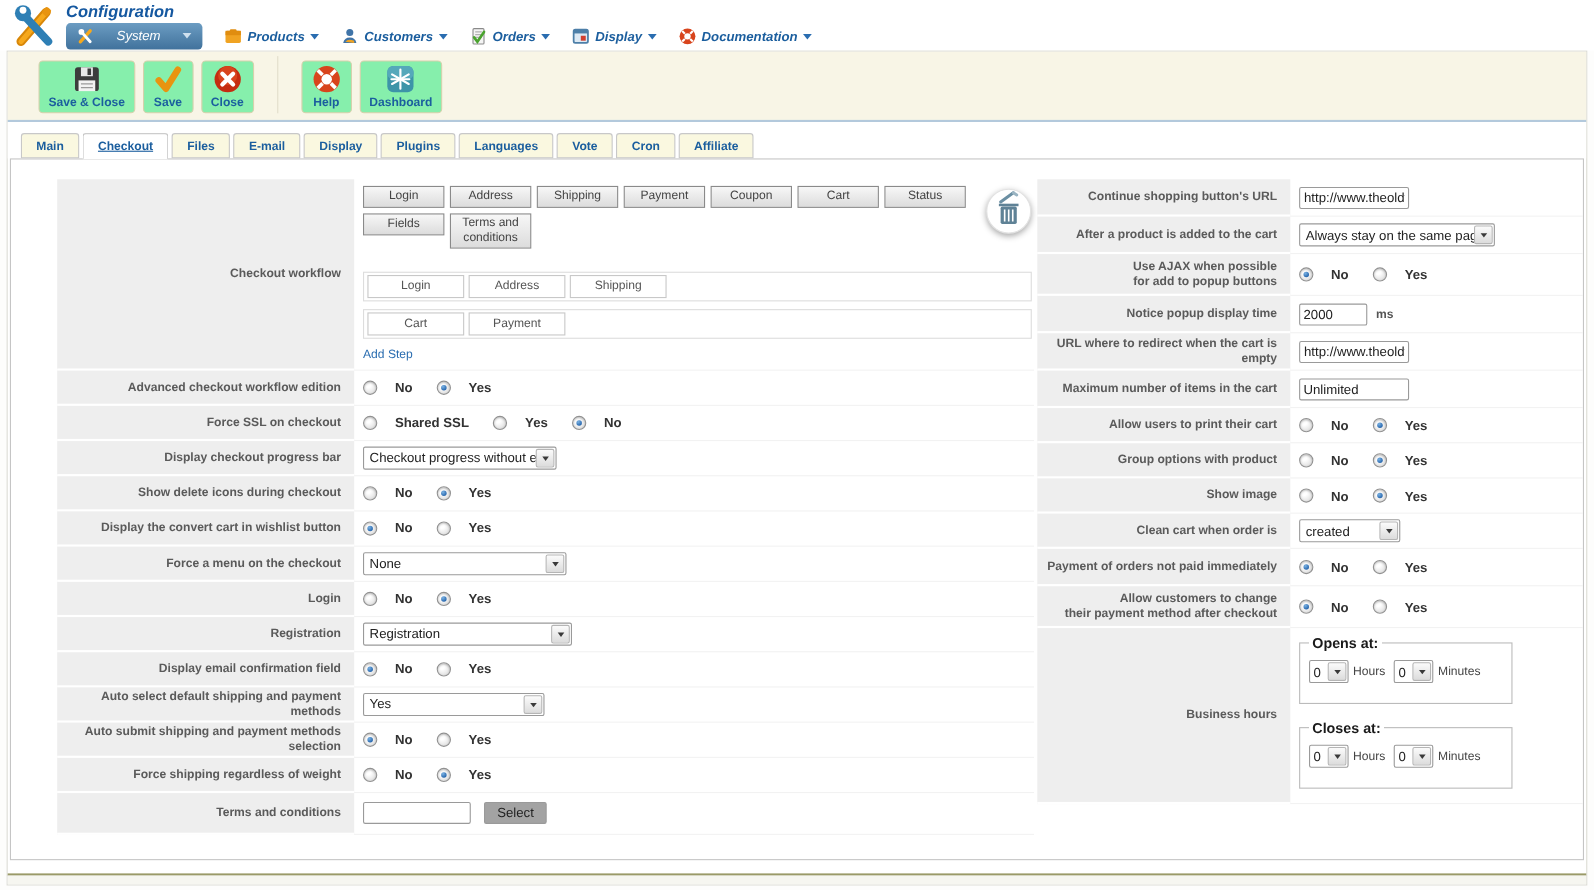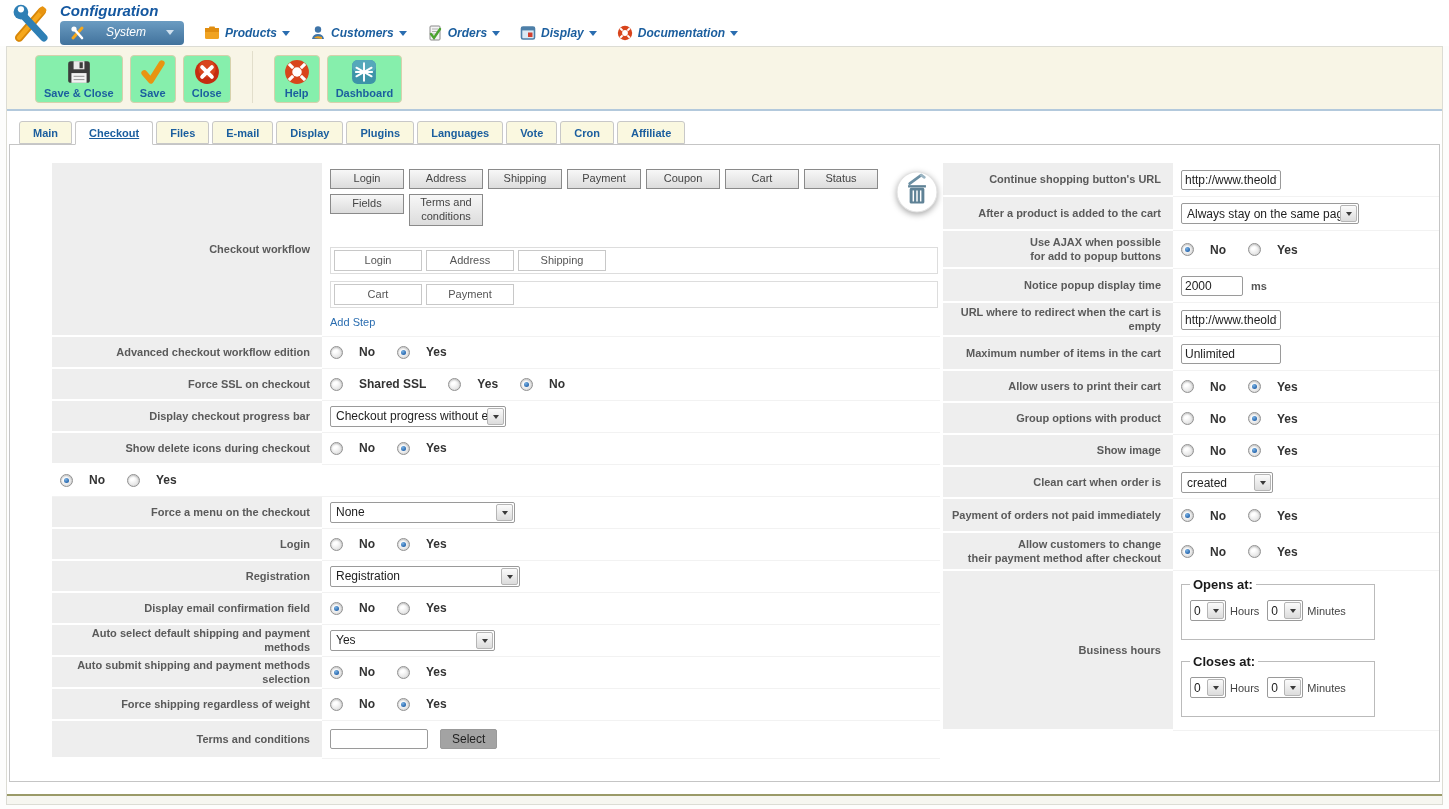--- a/index.html
+++ b/index.html
@@ -319,20 +319,21 @@
           <div class="lbl">Show delete icons during checkout</div>
           <div class="val">
             <span class="radio"></span>
             <span class="optlbl">No</span>
             <span class="radio on"></span>
             <span class="optlbl">Yes</span>
           </div>
         </div>
 
         <div class="row h32">
+          <div class="lbl">Display the convert cart in wishlist button</div>
           <div class="val">
             <span class="radio on"></span>
             <span class="optlbl">No</span>
             <span class="radio"></span>
             <span class="optlbl">Yes</span>
           </div>
         </div>
 
         <div class="row h32">
           <div class="lbl">Force a menu on the checkout</div>

